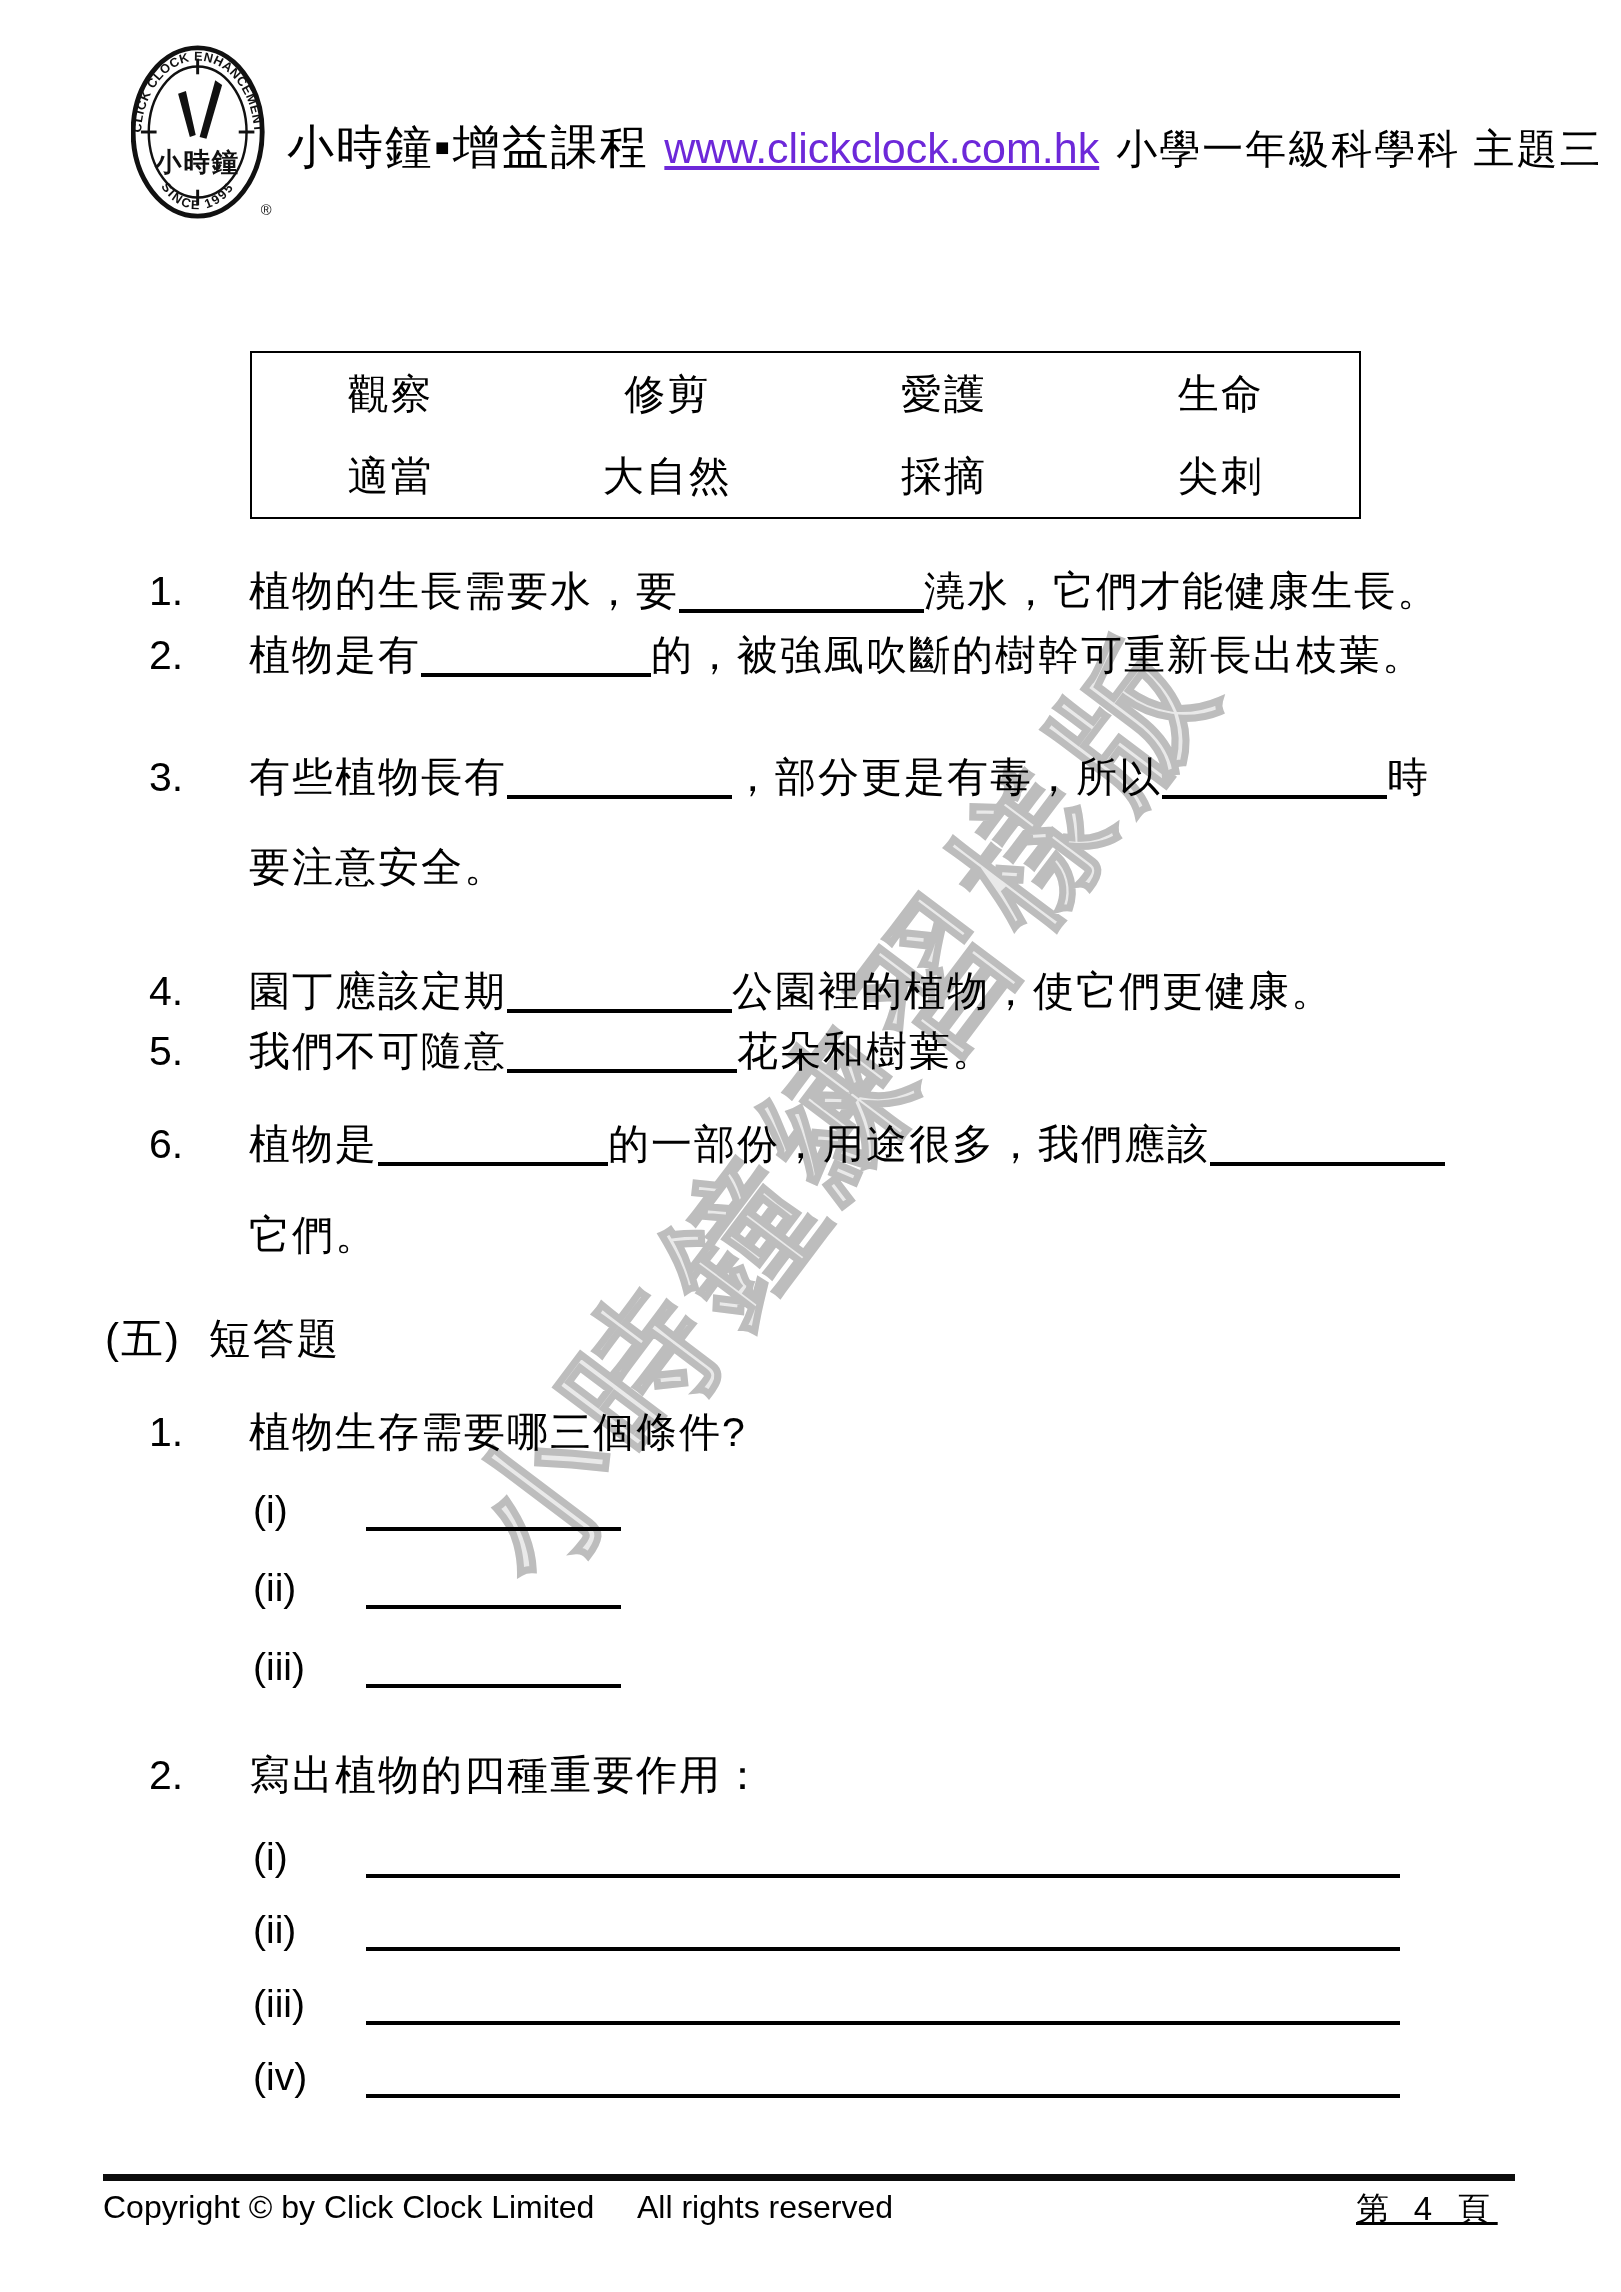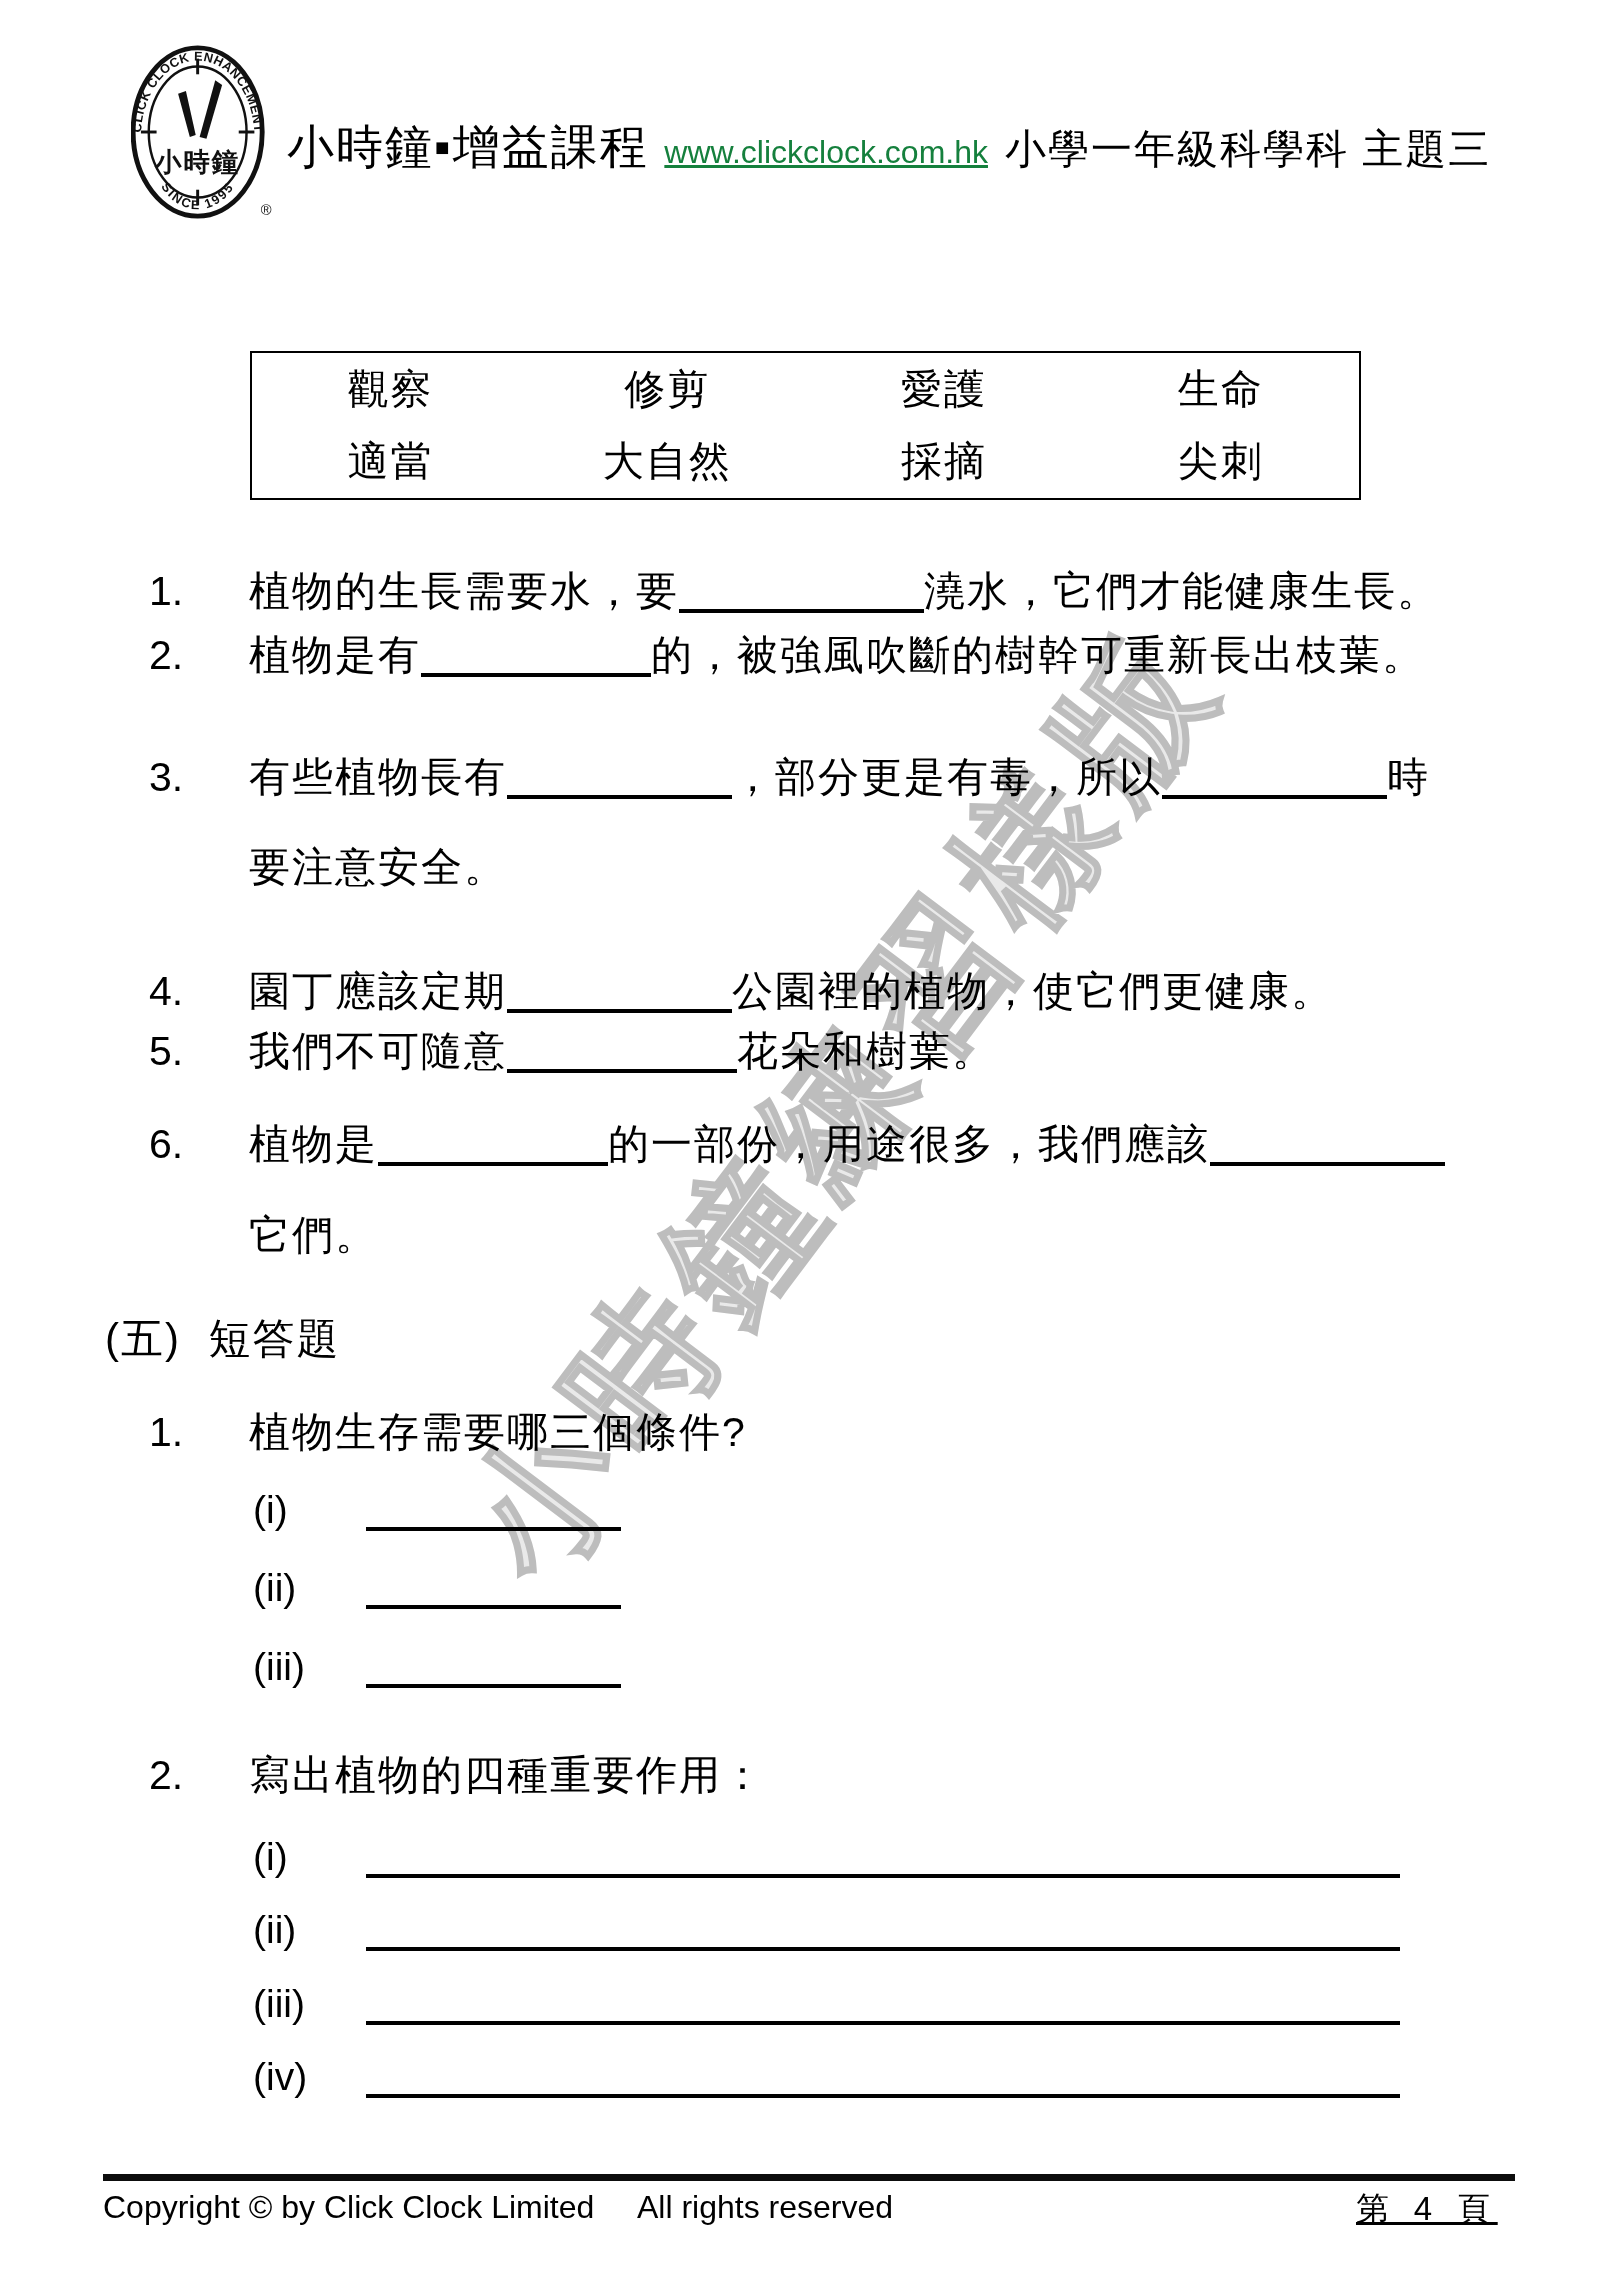--- a/index.html
+++ b/index.html
@@ -13,28 +13,28 @@
     position:absolute;left:167px;top:1005px;width:1353px;z-index:0;
     font-size:147px;font-weight:700;letter-spacing:15.7px;white-space:nowrap;text-align:center;
     transform:rotate(-53deg);transform-origin:center;
     color:rgba(197,197,197,0.38);
     -webkit-text-stroke:2.5px #bdbdbd;
   }
   
   .logo{position:absolute;left:131px;top:43px;z-index:1;}
   .hdr-row{position:absolute;left:287px;top:116px;display:flex;align-items:baseline;white-space:nowrap;z-index:1;}
   .hdr-title{font-size:47px;letter-spacing:2px;}
-  .hdr-link{font-size:32px;color:#15803d;text-decoration:underline;margin-left:15.7px;cursor:pointer;}
+  .hdr-link{font-size:43px;color:#6d28d9;text-decoration:underline;margin-left:15.7px;cursor:pointer;}
   .hdr-course{font-size:41px;letter-spacing:2px;margin-left:17px;}
   
   .sec-head{position:absolute;left:105px;font-size:42px;letter-spacing:2px;white-space:nowrap;z-index:1;}
   .sec-head .sec-title{margin-left:27.4px;}
   
   #word-bank{
-    position:absolute;left:250px;top:351px;width:1111px;height:149px;box-sizing:border-box;
+    position:absolute;left:250px;top:351px;width:1111px;height:168px;box-sizing:border-box;
     border:2.9px solid #000;display:grid;grid-template-columns:repeat(4,1fr);
     place-items:center;font-size:41px;letter-spacing:2px;z-index:1;background:transparent;
   }
   
   .q-row,.q-cont{position:absolute;left:149px;font-size:41px;letter-spacing:2px;white-space:nowrap;z-index:1;}
   .q-cont{left:249px;}
   .q-no{display:inline-block;width:100px;letter-spacing:0;}
   .blank{display:inline-block;border-bottom:4.9px solid #000;vertical-align:-7.8px;height:0.2em;}
   .item-row{position:absolute;left:253px;font-size:39px;white-space:nowrap;z-index:1;}
   .item-label{display:inline-block;width:113px;letter-spacing:0;}

